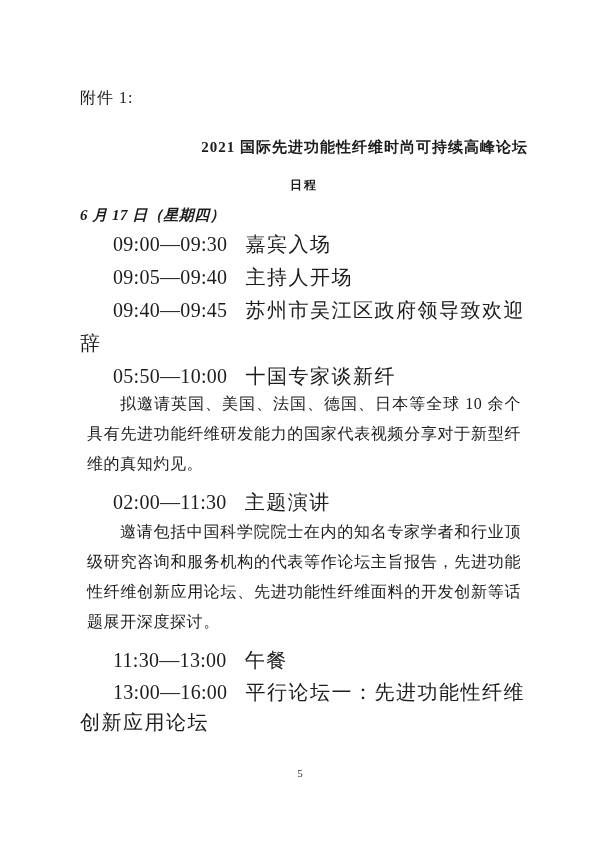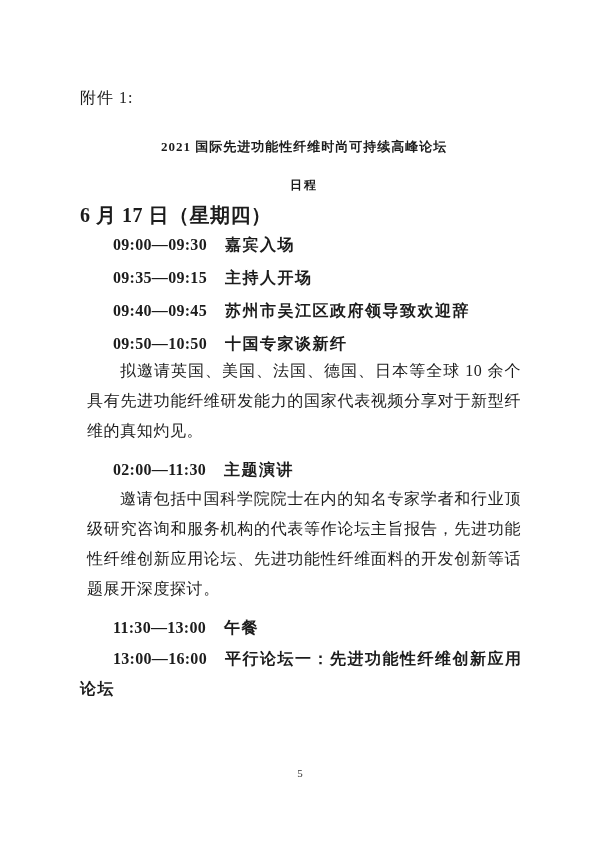--- a/index.html
+++ b/index.html
@@ -23,48 +23,48 @@
     width: 448px;
   }
   .attachment {
     margin-top: 88px;
     font-size: 16px;
     line-height: 20px;
     letter-spacing: 1px;
   }
   .title {
     margin-top: 27px;
-    font-size: 13px;
+    font-size: 15px;
     line-height: 24px;
     font-weight: bold;
-    text-align: center;
+    text-align: right;
     letter-spacing: 1px;
   }
   .subtitle {
     margin-top: 14px;
     font-size: 12px;
     line-height: 24px;
     font-weight: bold;
     text-align: center;
     letter-spacing: 2px;
   }
   .date-heading {
     margin-top: 8px;
-    font-size: 20px;
+    font-size: 15px;
     line-height: 20px;
     font-weight: bold;
     letter-spacing: 0.5px;
+    font-style: italic;
   }
   .sched-block { margin-top: 3px; }
   .row {
-    font-size: 16px;
+    font-size: 20px;
     line-height: 33px;
     text-indent: 33px;
     letter-spacing: 1.5px;
-    font-weight: bold;
   }
   .row .time { letter-spacing: 0.3px; }
   .row .gap { display: inline-block; width: 18px; }
   .row-keynote { margin-top: 0; }
   .row-lunch { margin-top: 6px; }
   .row-forum { line-height: 30px; }
   .para {
     margin: 7px;
     font-size: 16px;
     line-height: 30px;
@@ -94,23 +94,23 @@
     <div class="attachment">附件 1:</div>
 
     <div class="title">2021 国际先进功能性纤维时尚可持续高峰论坛</div>
 
     <div class="subtitle">日程</div>
 
     <div class="date-heading">6 月 17 日（星期四）</div>
 
     <div class="sched-block">
       <div class="row"><span class="time">09:00—09:30</span><span class="gap"></span><span class="item">嘉宾入场</span></div>
-      <div class="row"><span class="time">09:35—09:15</span><span class="gap"></span><span class="item">主持人开场</span></div>
+      <div class="row"><span class="time">09:05—09:40</span><span class="gap"></span><span class="item">主持人开场</span></div>
       <div class="row"><span class="time">09:40—09:45</span><span class="gap"></span><span class="item">苏州市吴江区政府领导致欢迎辞</span></div>
-      <div class="row"><span class="time">09:50—10:50</span><span class="gap"></span><span class="item">十国专家谈新纤</span></div>
+      <div class="row"><span class="time">05:50—10:00</span><span class="gap"></span><span class="item">十国专家谈新纤</span></div>
     </div>
 
     <p class="para para-1">拟邀请英国、美国、法国、德国、日本等全球 10 余个具有先进功能纤维研发能力的国家代表视频分享对于新型纤维的真知灼见。</p>
 
     <div class="row row-keynote"><span class="time">02:00—11:30</span><span class="gap"></span><span class="item">主题演讲</span></div>
 
     <p class="para para-2">邀请包括中国科学院院士在内的知名专家学者和行业顶级研究咨询和服务机构的代表等作论坛主旨报告，先进功能性纤维创新应用论坛、先进功能性纤维面料的开发创新等话题展开深度探讨。</p>
 
     <div class="row row-lunch"><span class="time">11:30—13:00</span><span class="gap"></span><span class="item">午餐</span></div>
 

